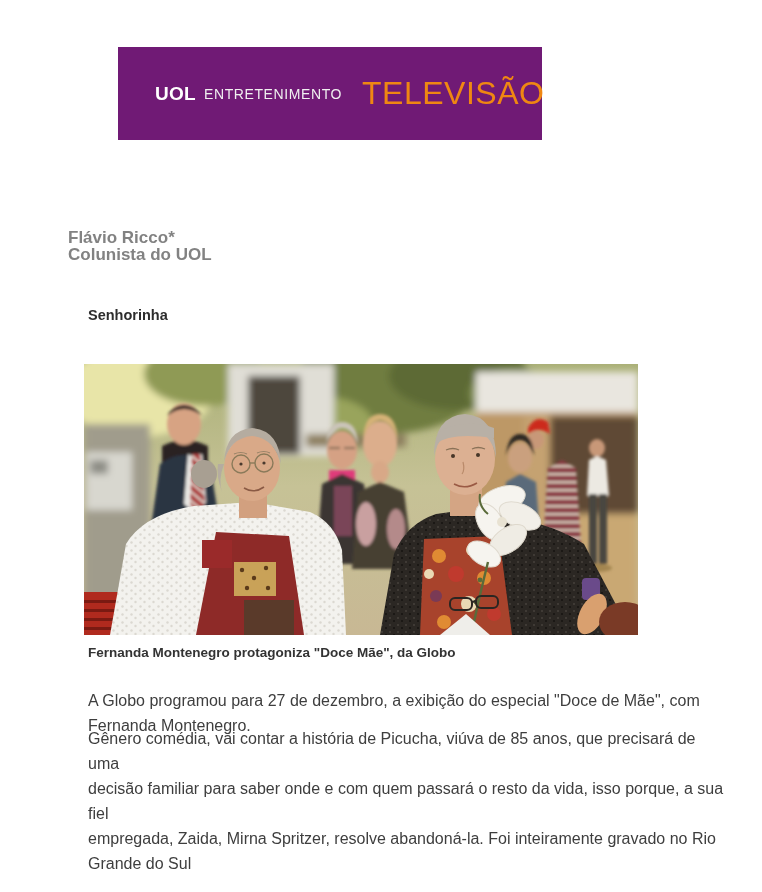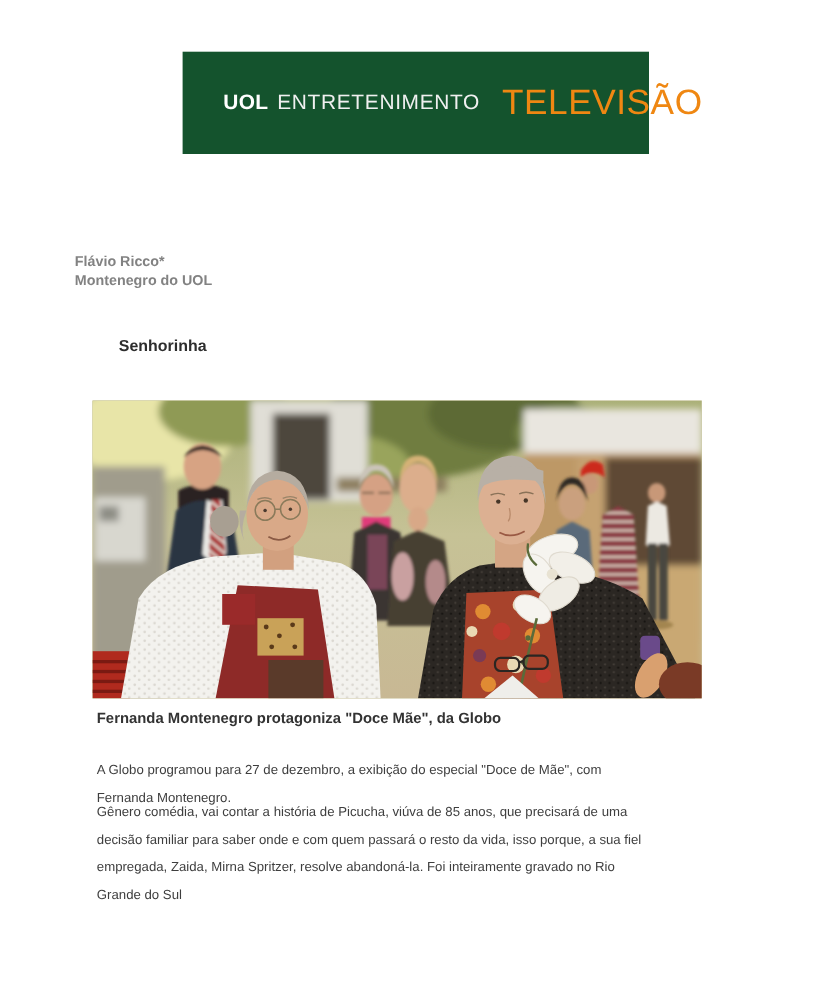--- a/index.html
+++ b/index.html
@@ -2,63 +2,63 @@
 <html><head>
 <meta charset="utf-8">
 <style>
   html,body { margin:0; padding:0; background:#ffffff; }
   .page {
     position:relative; width:762px; height:892px; background:#ffffff;
     font-family:"Liberation Sans", sans-serif; overflow:hidden;
   }
   .banner {
     position:absolute; left:118px; top:47px; width:424px; height:93px;
-    background:#14532d; display:flex; align-items:center;
-    box-sizing:border-box; padding-left:37px; cursor:pointer;margin-left:48px;
+    background:#701a75; display:flex; align-items:center;
+    box-sizing:border-box; padding-left:37px; cursor:pointer;
   }
   .banner .brand   { color:#ffffff; font-weight:bold; font-size:19px; letter-spacing:.3px; }
-  .banner .section { color:#f0f0f0; font-weight:400; font-size:19px; margin-left:8px; letter-spacing:.6px; }
+  .banner .section { color:#f0f0f0; font-weight:400; font-size:14px; margin-left:8px; letter-spacing:.6px; }
   .banner .channel { color:#ef8712; font-weight:400; font-size:32px; margin-left:20px; letter-spacing:.5px; }
   .byline {
     position:absolute; left:68px; top:229px;
-    font-size:13px; font-weight:bold; color:#828282; line-height:17px;
+    font-size:17px; font-weight:bold; color:#828282; line-height:17px;
   }
   .title {
     position:absolute; left:88px; top:307px;
-    font-size:14.5px; font-weight:bold; color:#2d2d2d;margin-left:20px;
+    font-size:14.5px; font-weight:bold; color:#2d2d2d;
   }
   .photo {
     position:absolute; left:84px; top:364px; width:554px; height:271px;
     overflow:hidden; background:#c9c49b;
   }
   .caption {
     position:absolute; left:88px; top:645px;
     font-size:13.5px; font-weight:bold; color:#333333;
   }
   .para {
     position:absolute; left:88px; width:640px;
-    font-size:12px; color:#3e3e3e; line-height:25px; white-space:pre-line;
+    font-size:16px; color:#3e3e3e; line-height:25px; white-space:pre-line;
   }
   #para1 { top:688px; }
   #para2 { top:726px; }
 </style>
 </head>
 <body>
 
 <div class="page">
 
   <div class="banner">
     <span class="brand">UOL</span>
     <span class="section">ENTRETENIMENTO</span>
     <span class="channel">TELEVISÃO</span>
   </div>
 
   <div class="byline">
     <div>Flávio Ricco*</div>
-    <div>Montenegro do UOL</div>
+    <div>Colunista do UOL</div>
   </div>
 
   <div class="title">Senhorinha</div>
 
   <div class="photo">
     <svg width="554" height="271" viewBox="0 0 554 271" preserveAspectRatio="none" xmlns="http://www.w3.org/2000/svg">
       <defs>
         <filter id="b1" x="-20%" y="-20%" width="140%" height="140%">
             <feGaussianBlur stdDeviation="1.4"></feGaussianBlur>
           </filter>

